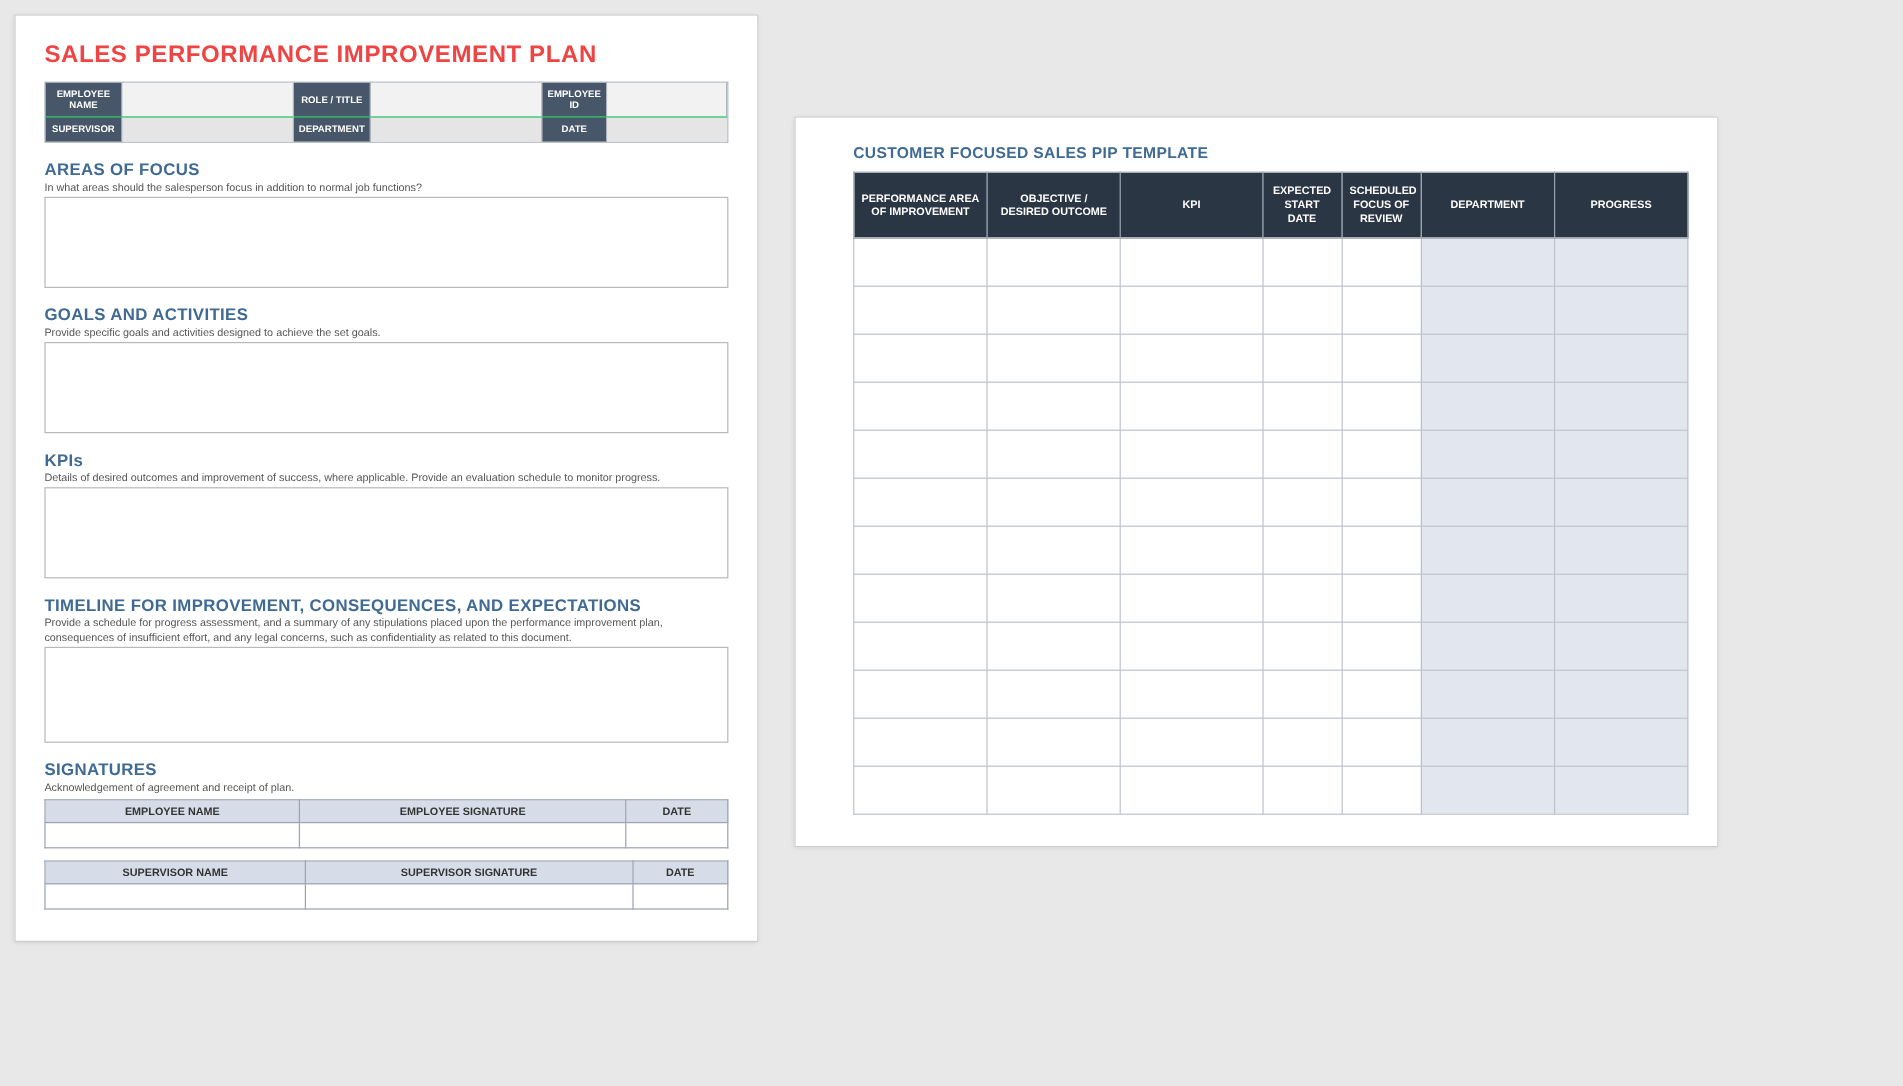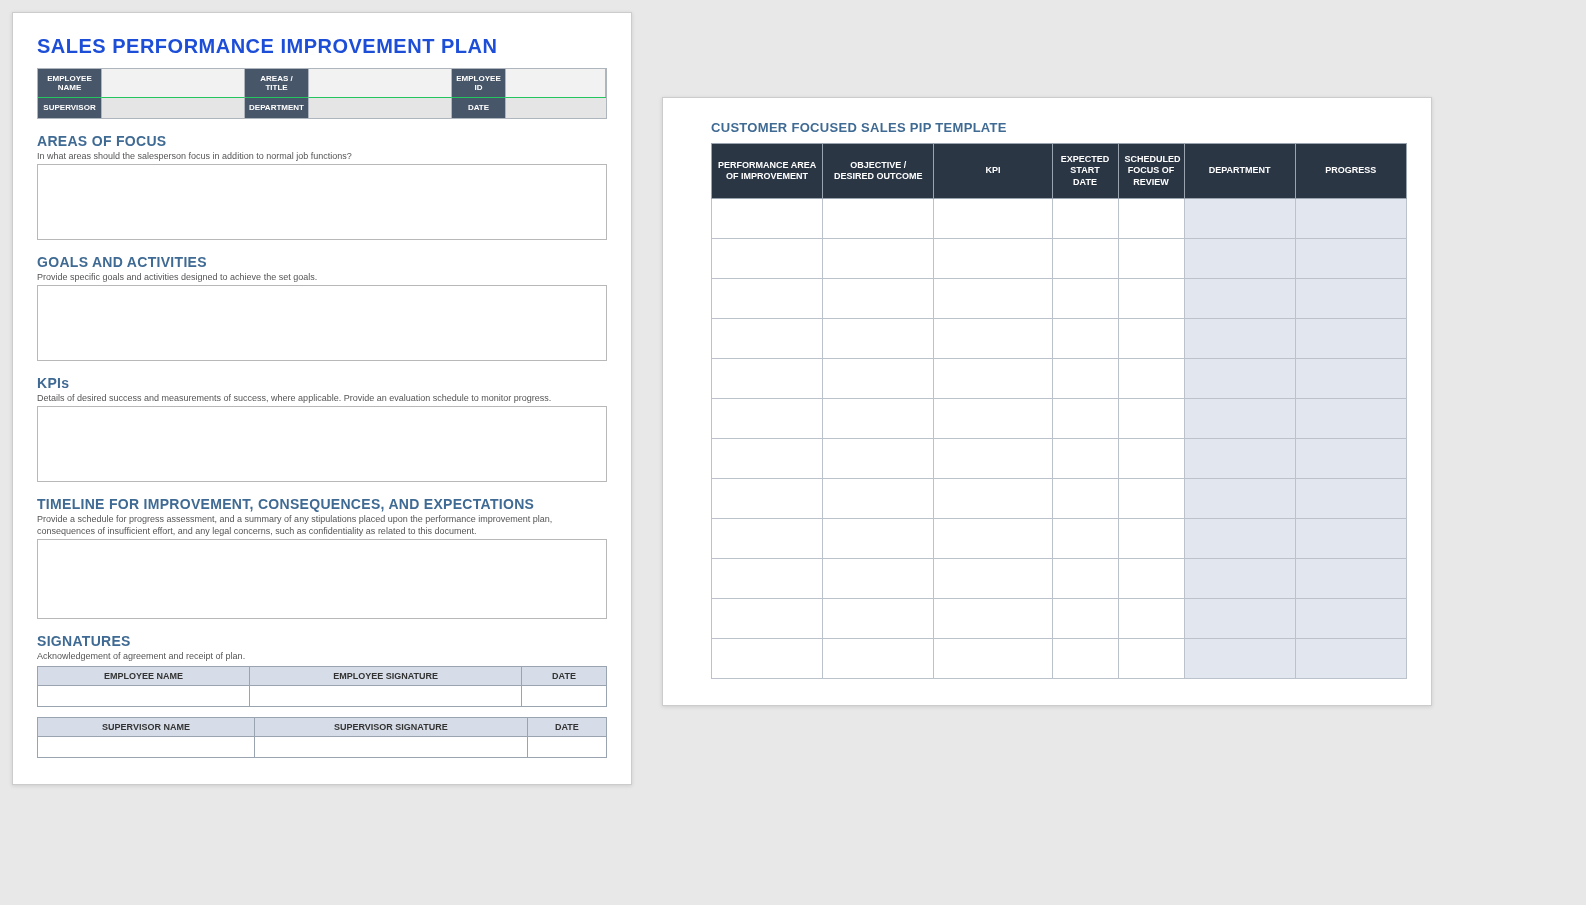--- a/index.html
+++ b/index.html
@@ -17,21 +17,21 @@
     border: 1px solid #ccc;
     box-shadow: 0 1px 4px rgba(0,0,0,0.12);
     padding: 22px 24px 26px 24px;
   }
   .page-left { width: 620px; }
   .page-right { width: 770px; margin-top: 85px; padding-left: 48px; }
 
   .main-title {
     font-size: 20px;
     font-weight: bold;
-    color: #1d4ed8;
+    color: #ef4444;
     letter-spacing: 0.5px;
     margin-bottom: 10px;
   }
 
   
   .info-grid { display: grid; grid-template-columns: 64px 1fr 64px 1fr 54px 100px; border: 1px solid #aeb5bd; }
   .info-grid > div { padding: 5px 4px; font-size: 8px; font-weight: bold; }
   .info-label { background: #475669; color: #fff; text-align: center; display: flex; align-items: center; justify-content: center; border-right: 1px solid #aeb5bd; line-height: 1.15; }
   .info-val { background: #f2f2f2; border-right: 1px solid #aeb5bd; }
   .info-val:last-child { border-right: none; }
@@ -79,21 +79,21 @@
 </style>
 </head>
 <body>
 
 <div class="page page-left">
   <div class="main-title">SALES PERFORMANCE IMPROVEMENT PLAN</div>
 
   <div class="info-grid">
     <div class="info-label row1">EMPLOYEE NAME</div>
     <div class="info-val row1"></div>
-    <div class="info-label row1">AREAS / TITLE</div>
+    <div class="info-label row1">ROLE / TITLE</div>
     <div class="info-val row1"></div>
     <div class="info-label row1">EMPLOYEE ID</div>
     <div class="info-val row1"></div>
 
     <div class="info-label">SUPERVISOR</div>
     <div class="info-val info-row2" style="background:#e5e5e6"></div>
     <div class="info-label">DEPARTMENT</div>
     <div class="info-val info-row2" style="background:#e5e5e6"></div>
     <div class="info-label">DATE</div>
     <div class="info-val info-row2" style="background:#e5e5e6"></div>
@@ -106,21 +106,21 @@
   </div>
 
   <div class="section">
     <div class="sec-title">GOALS AND ACTIVITIES</div>
     <div class="sec-sub">Provide specific goals and activities designed to achieve the set goals.</div>
     <div class="box"></div>
   </div>
 
   <div class="section">
     <div class="sec-title">KPIs</div>
-    <div class="sec-sub">Details of desired success and measurements of success, where applicable. Provide an evaluation schedule to monitor progress.</div>
+    <div class="sec-sub">Details of desired outcomes and improvement of success, where applicable. Provide an evaluation schedule to monitor progress.</div>
     <div class="box"></div>
   </div>
 
   <div class="section">
     <div class="sec-title">TIMELINE FOR IMPROVEMENT, CONSEQUENCES, AND EXPECTATIONS</div>
     <div class="sec-sub">Provide a schedule for progress assessment, and a summary of any stipulations placed upon the performance improvement plan, consequences of insufficient effort, and any legal concerns, such as confidentiality as related to this document.</div>
     <div class="box tall"></div>
   </div>
 
   <div class="section">

